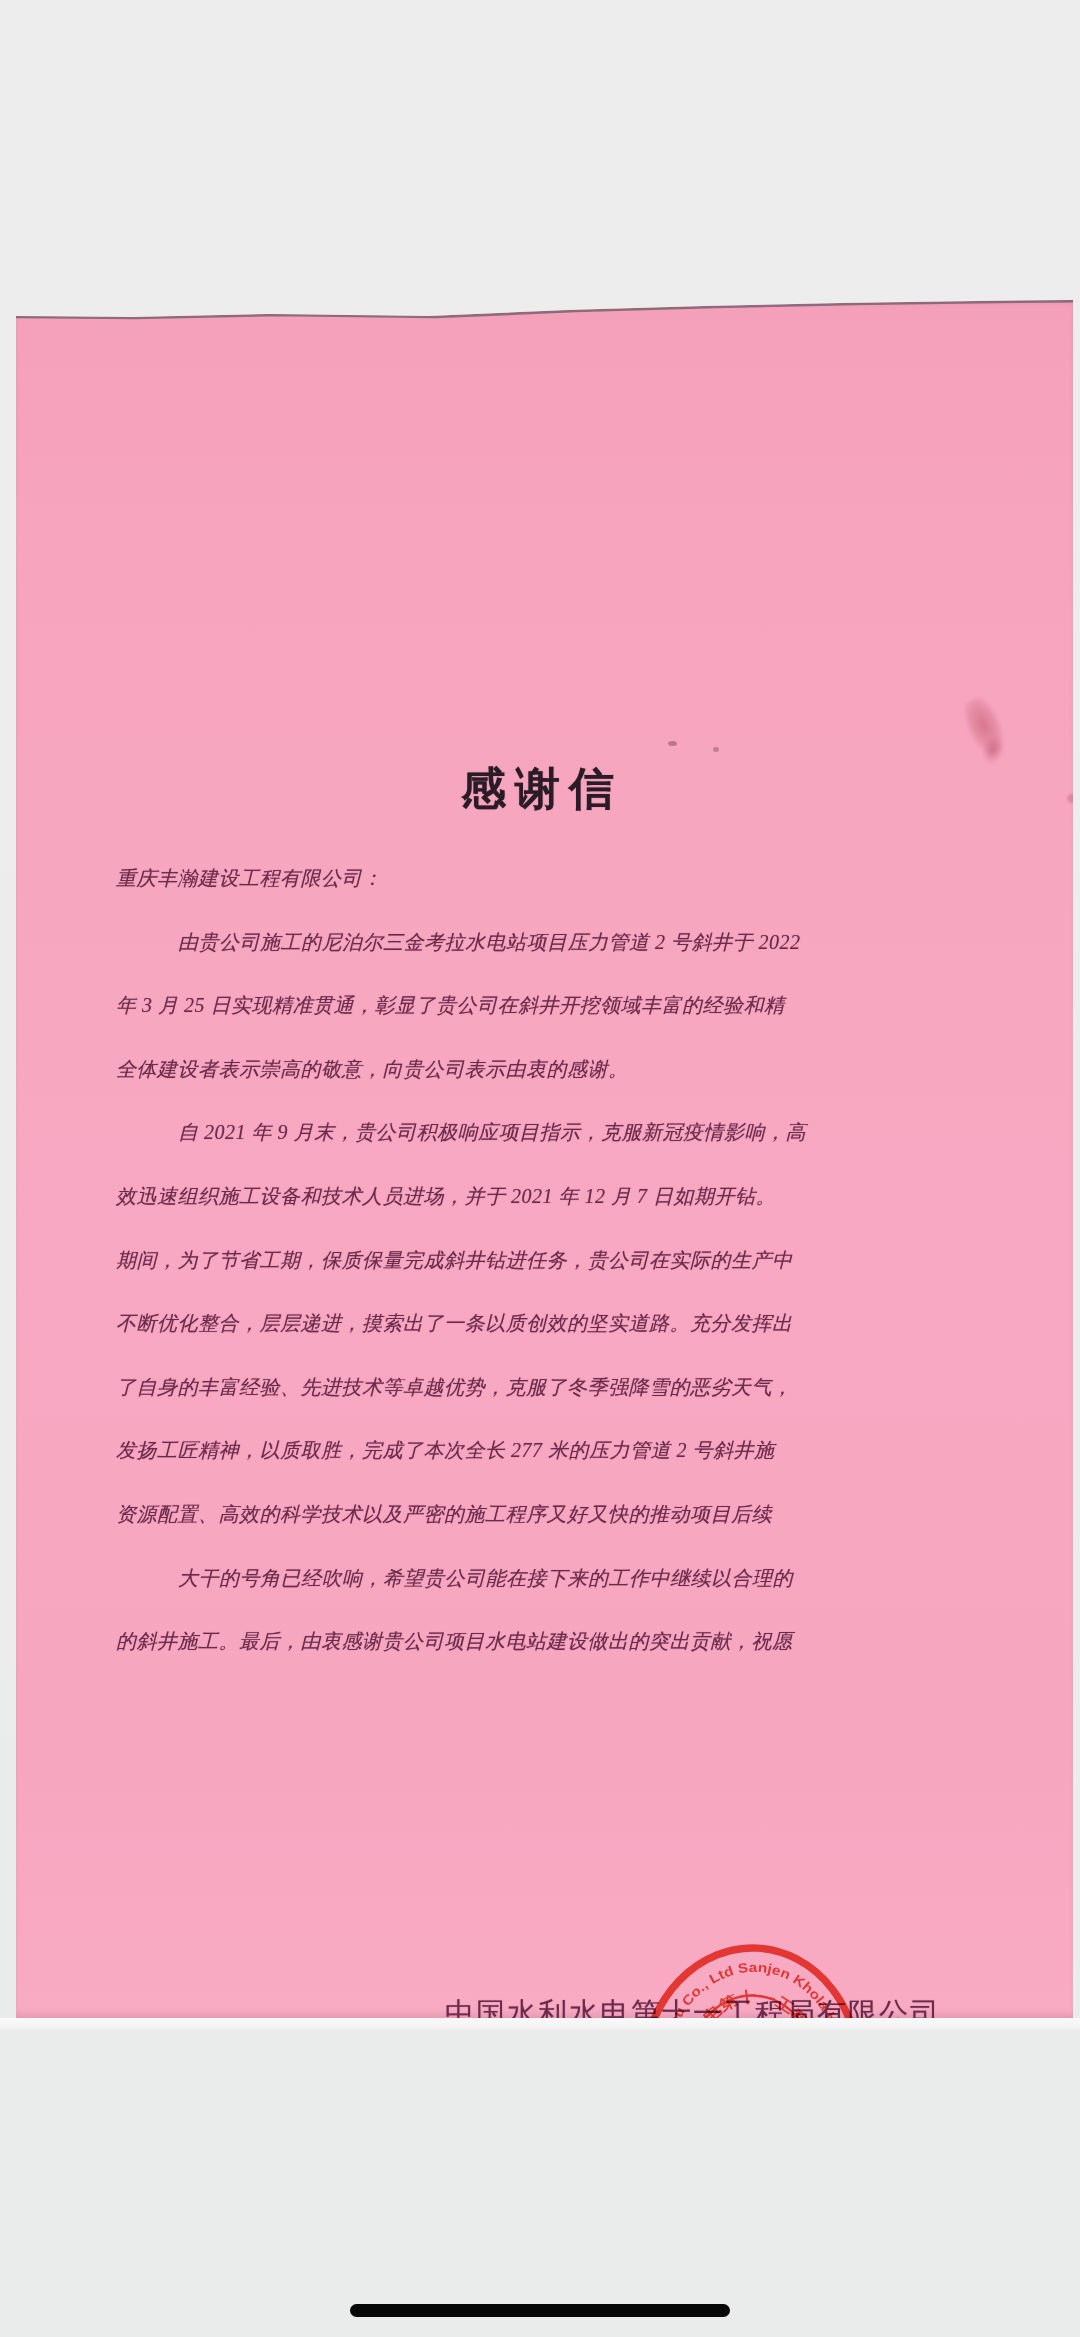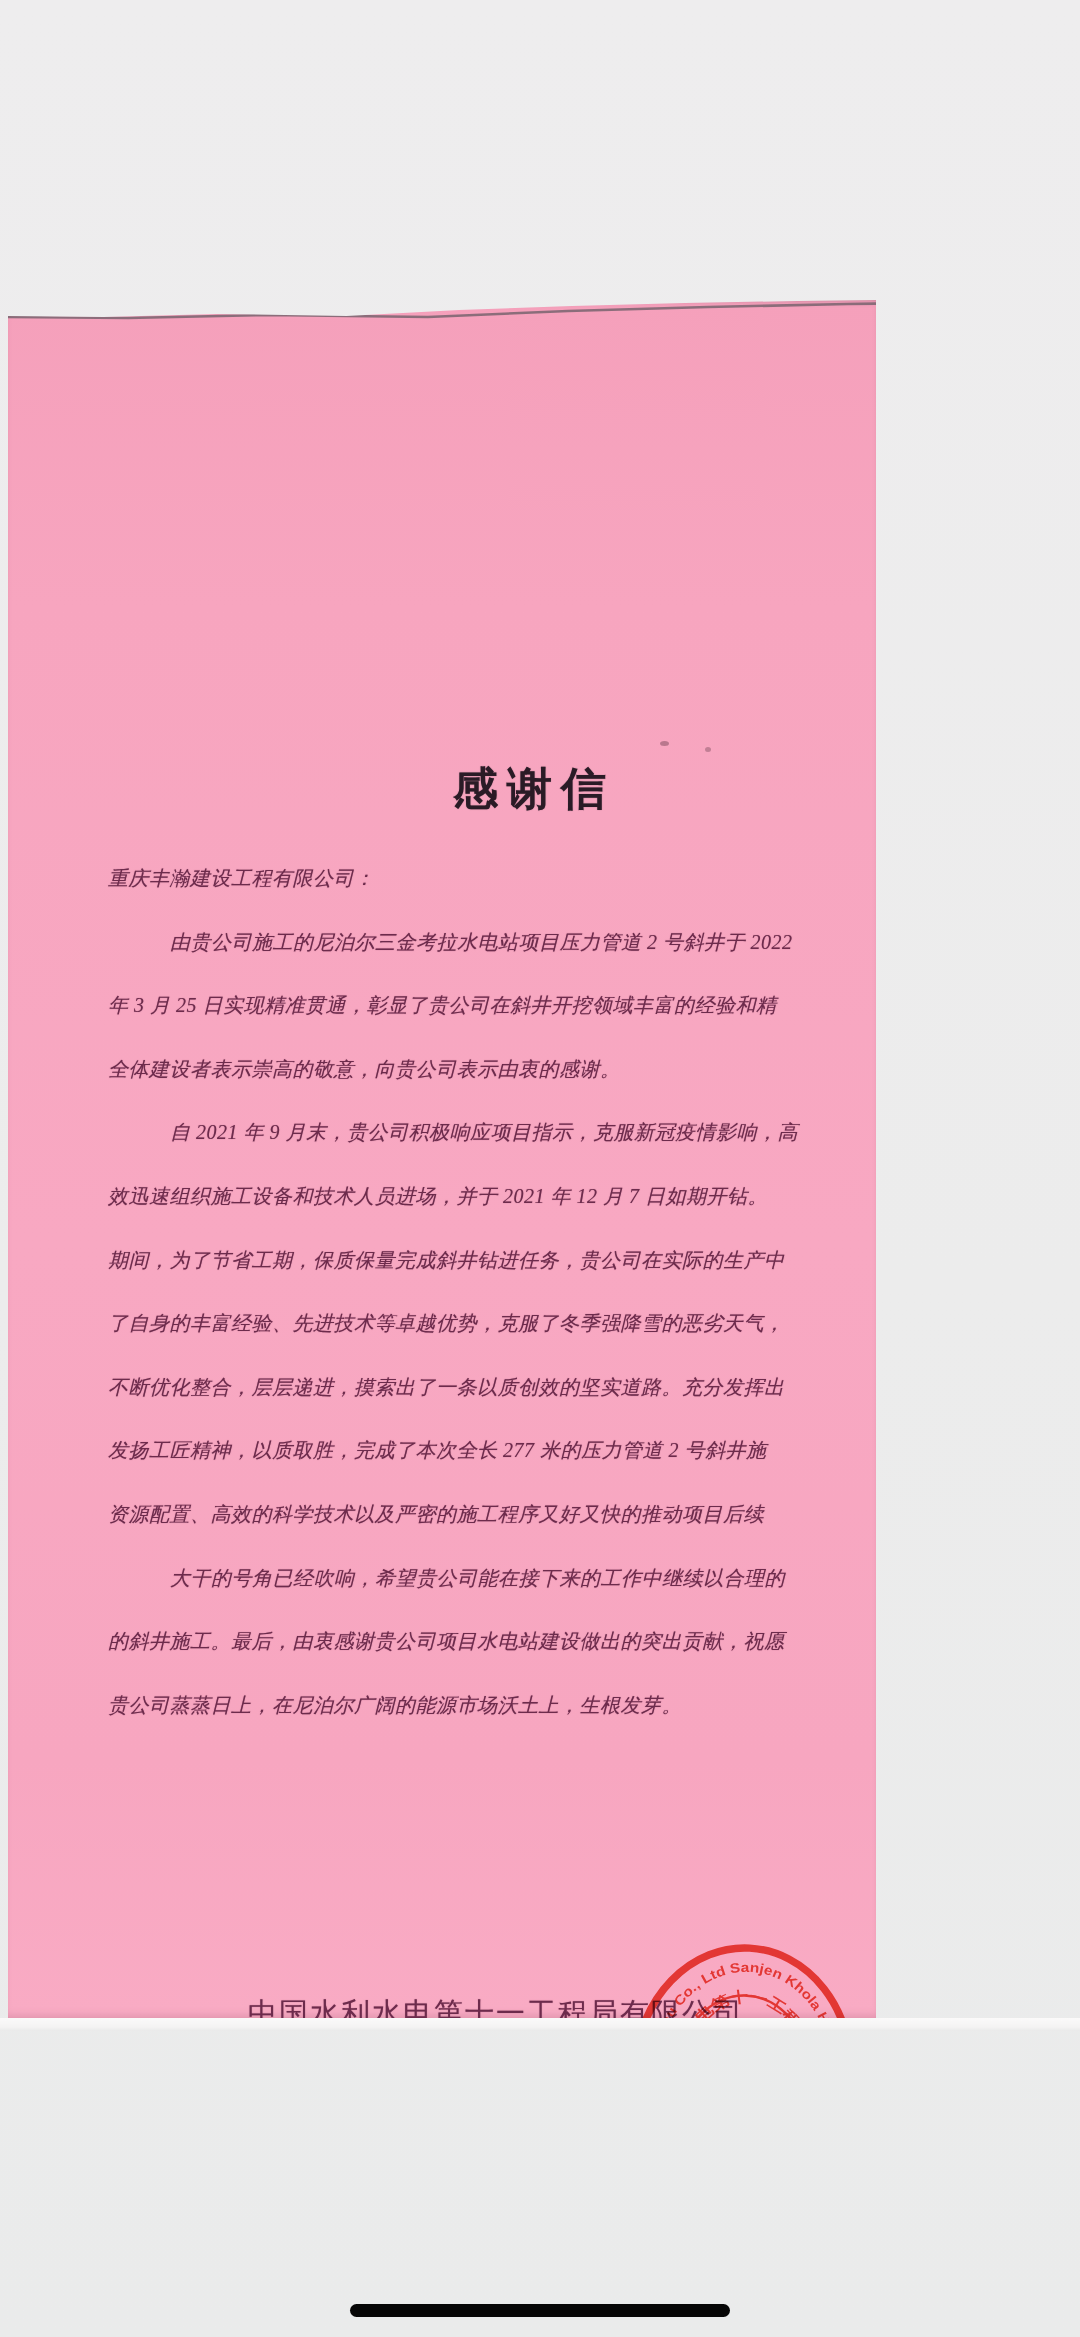--- a/index.html
+++ b/index.html
@@ -5,21 +5,21 @@
   html,body{margin:0;padding:0;}
   .screen{
     position:relative;
     width:1080px;height:2337px;
     background:linear-gradient(180deg,#eeedee 0%,#ececec 55%,#eaebeb 100%);
     overflow:hidden;
     font-family:"Liberation Serif","DejaVu Serif",serif;
   }
   
   .paper{
-    position:absolute;left:8px;top:297px;width:868px;height:1721px;
+    position:absolute;left:16px;top:297px;width:1057px;height:1721px;
     background:linear-gradient(180deg,#f5a0bb 0%,#f7a5bf 18%,#f8a8c2 55%,#f7a6c0 85%,#f9abc4 100%);
     clip-path:polygon(0 19px,11% 20px,24% 17px,39% 19px,52% 13px,65% 9px,78% 6px,91% 4px,100% 3px,100% 100%,0 100%);
     box-shadow:inset 0 -7px 9px -5px rgba(150,80,105,.28), inset 0 9px 7px -7px rgba(110,80,95,.55);
   }
   .top-edge-line{position:absolute;left:0;top:0;width:1080px;height:30px;display:block;}
   .paper-bottom-strip{
     position:absolute;left:0;top:2018px;width:1080px;height:13px;
     background:linear-gradient(180deg,#fbfafa 0%,#f4f3f3 70%,#e9e9e9 100%);
   }
   
@@ -88,27 +88,26 @@
 
     <div class="letter-body">
       <div class="line">重庆丰瀚建设工程有限公司：</div>
 
     <div class="line indent">由贵公司施工的尼泊尔三金考拉水电站项目压力管道 2 号斜井于 2022</div>
         <div class="line">年 3 月 25 日实现精准贯通，彰显了贵公司在斜井开挖领域丰富的经验和精</div>
         <div class="line">全体建设者表示崇高的敬意，向贵公司表示由衷的感谢。</div>
         <div class="line indent">自 2021 年 9 月末，贵公司积极响应项目指示，克服新冠疫情影响，高</div>
         <div class="line">效迅速组织施工设备和技术人员进场，并于 2021 年 12 月 7 日如期开钻。</div>
         <div class="line">期间，为了节省工期，保质保量完成斜井钻进任务，贵公司在实际的生产中</div>
+        <div class="line">不断优化整合，层层递进，摸索出了一条以质创效的坚实道路。充分发挥出</div>
         <div class="line">了自身的丰富经验、先进技术等卓越优势，克服了冬季强降雪的恶劣天气，</div>
-        <div class="line">不断优化整合，层层递进，摸索出了一条以质创效的坚实道路。充分发挥出</div>
         <div class="line">发扬工匠精神，以质取胜，完成了本次全长 277 米的压力管道 2 号斜井施</div>
         <div class="line">资源配置、高效的科学技术以及严密的施工程序又好又快的推动项目后续</div>
         <div class="line indent">大干的号角已经吹响，希望贵公司能在接下来的工作中继续以合理的</div>
         <div class="line">的斜井施工。最后，由衷感谢贵公司项目水电站建设做出的突出贡献，祝愿</div>
-        <div class="line">贵公司蒸蒸日上，在尼泊尔广阔的能源市场沃土上，生根发芽。</div>
       </div>
 
     <div class="sig-line sig-company">中国水利水电第十一工程局有限公司</div>
     <div class="sig-line sig-department">尼泊尔三金考拉水电站（EPC）总承包项目经理部</div>
     <div class="sig-line sig-date">2022 年 4 月 1 日</div>
 
     <svg class="stamp" viewBox="0 0 244 270">
       <defs>
         <path id="ringPathEn" d="M 56.6 203.8 A 88 104 0 1 1 191.4 203.8"></path>
         <path id="arcPathCn" d="M 70.3 174 A 62 74 0 1 1 177.7 174"></path>

